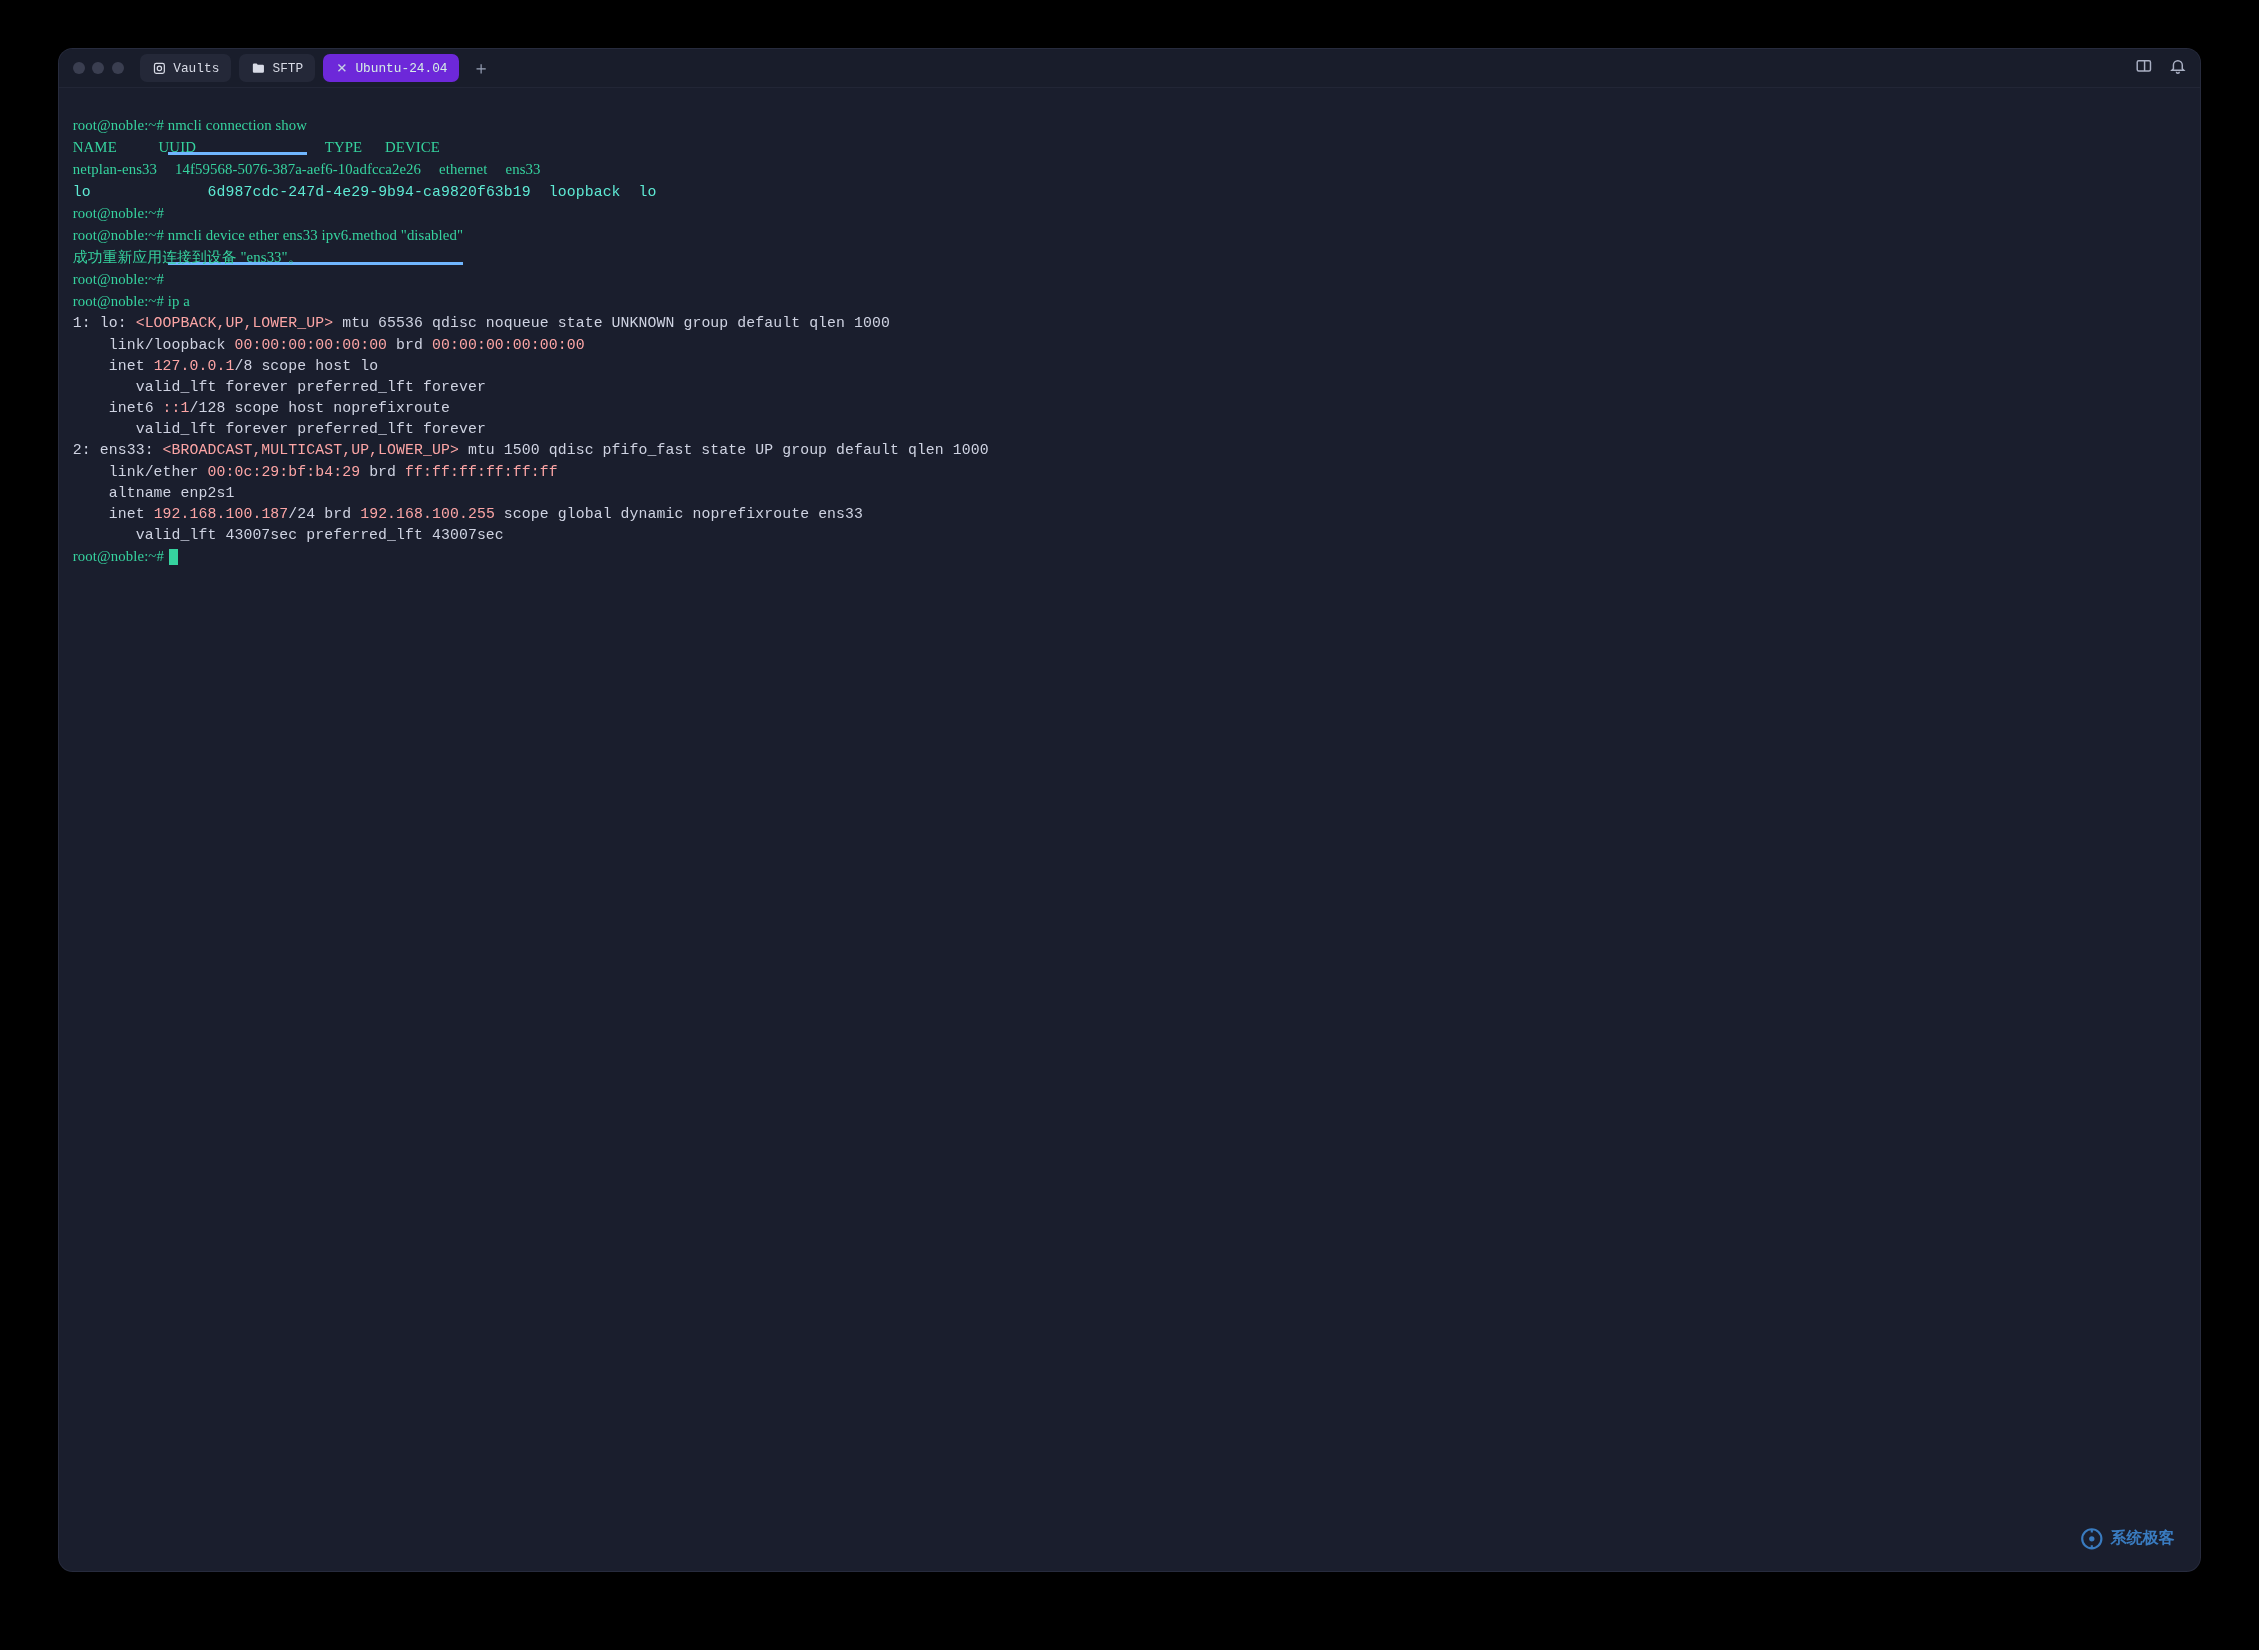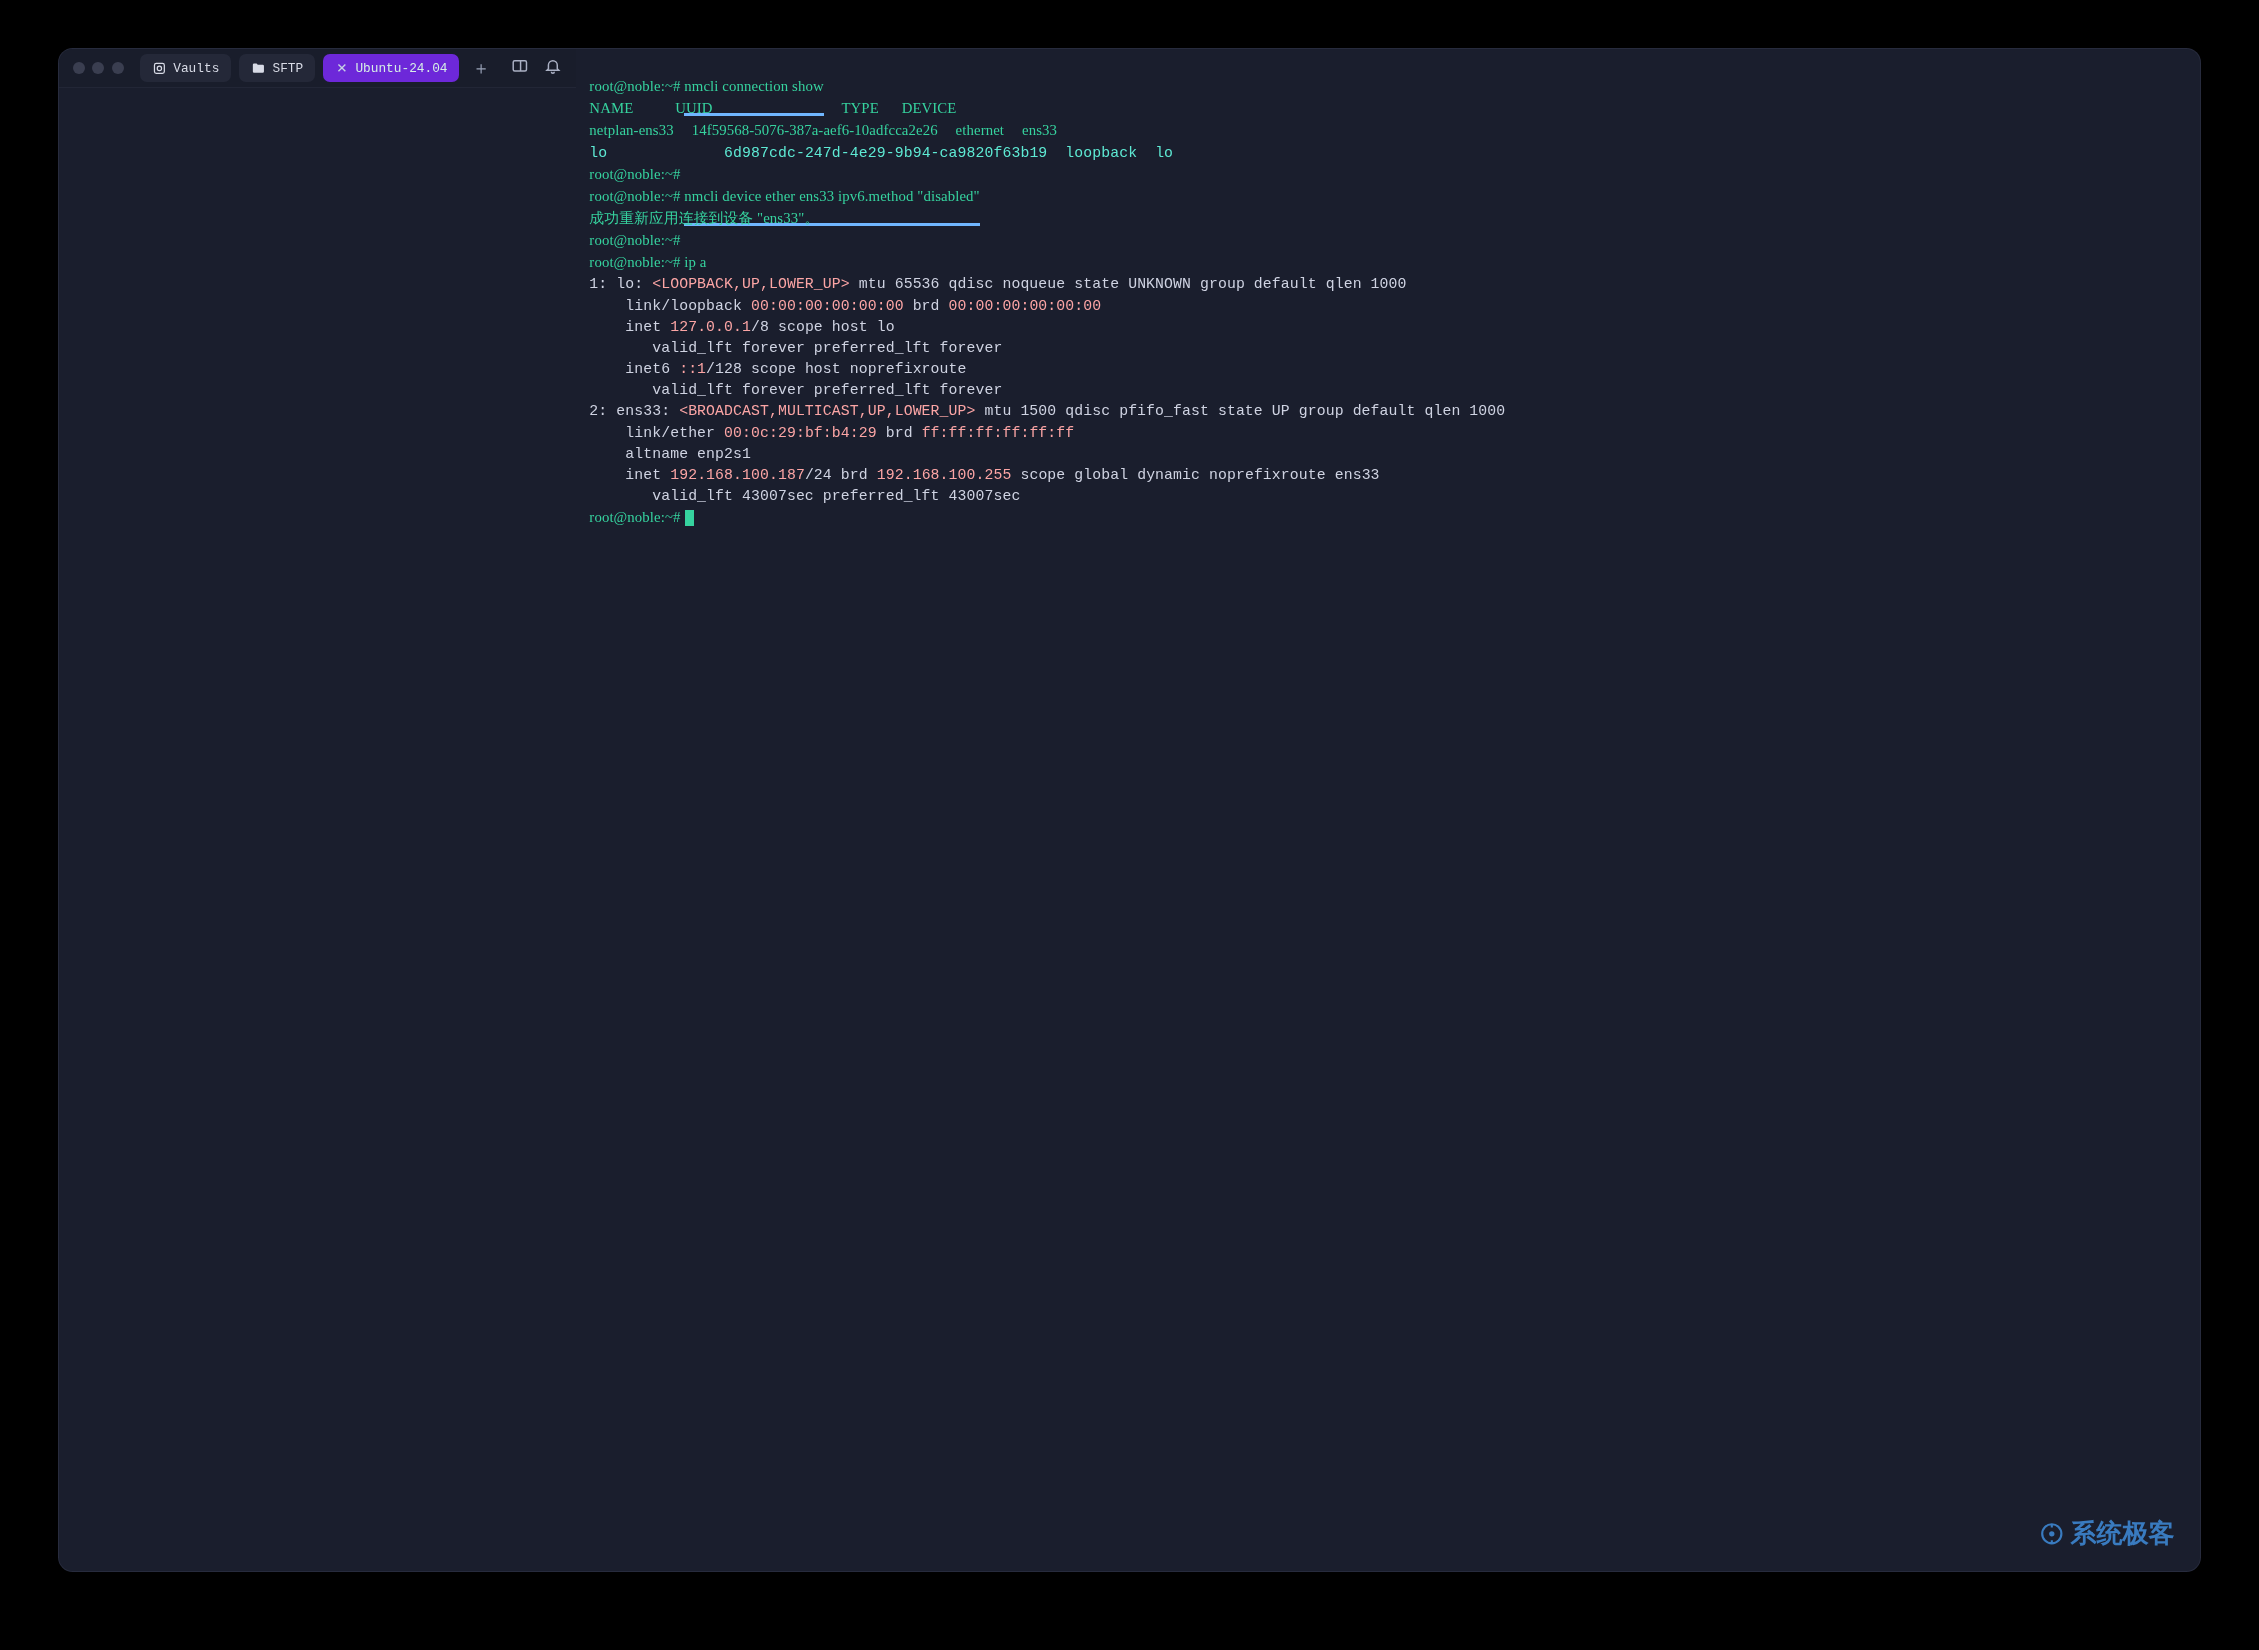--- a/index.html
+++ b/index.html
@@ -17,21 +17,21 @@
     justify-content: center;
     padding: 49px 59px 79px 59px;
   }
   .window {
     width: 100%;
     height: 100%;
     background: #1a1e2d;
     border-radius: 13.8px;
     box-shadow: 0 0 0 1px #272b3d, 0 29.6px 79px rgba(0,0,0,.6);
     display: flex;
-    flex-direction: row;
+    flex-direction: column;
     overflow: hidden;
     position: relative;
   }
   
   .tabbar {
     height: 39px;
     display: flex;
     align-items: center;
     gap: 7.9px;
     padding: 0 13.8px;
@@ -118,21 +118,21 @@
   .watermark {
     position: absolute;
     right: 25.6px;
     bottom: 19.7px;
     display: flex;
     align-items: center;
     gap: 5.9px;
     color: #3d86d0;
     font-family: sans-serif;
     font-weight: 700;
-    font-size: 26px;
+    font-size: 16px;
     user-select: none;
     opacity: .9;
   }
   .watermark svg { width: 25.6px; height: 25.6px; }
 </style>
 </head>
 <body>
 
 <div class="wrap">
   <div class="window">

